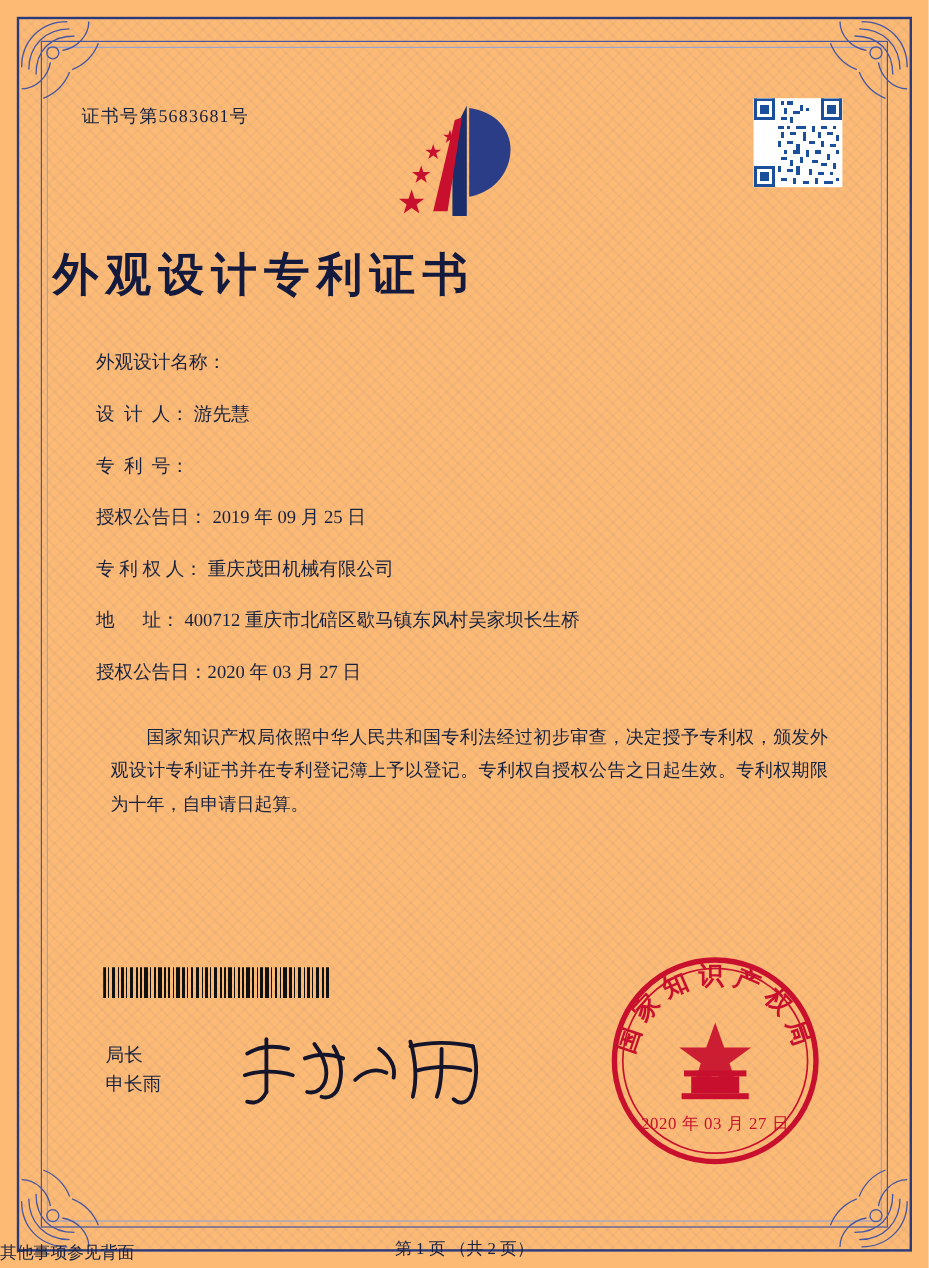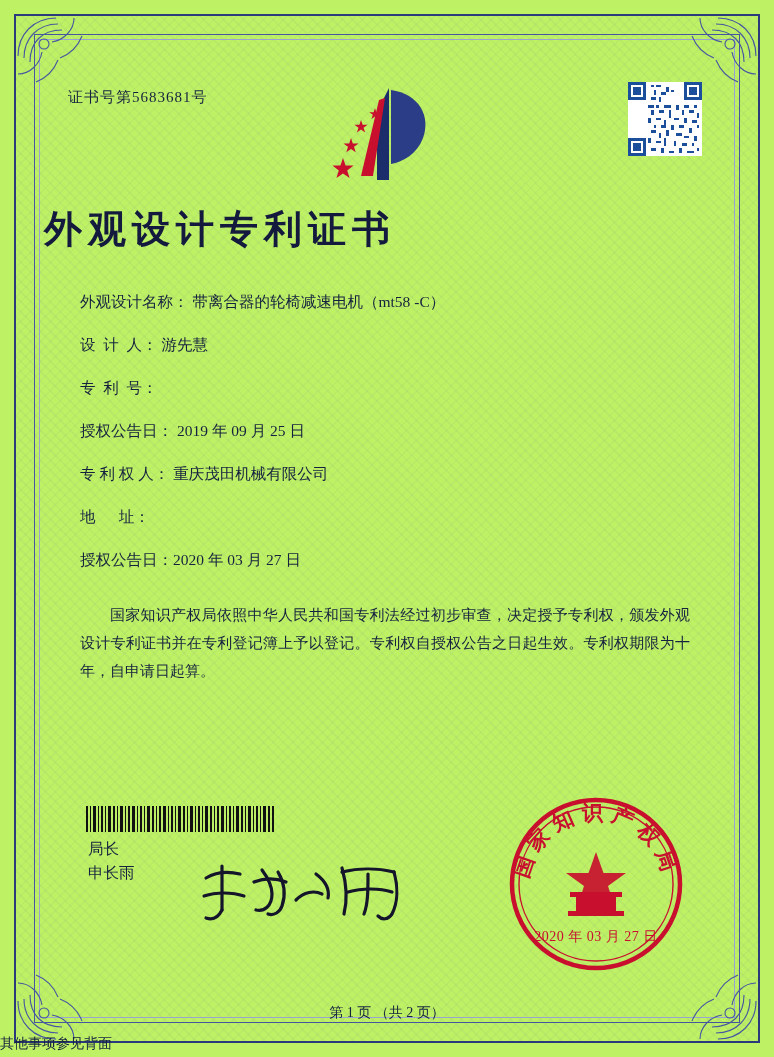--- a/index.html
+++ b/index.html
@@ -13,21 +13,21 @@
     position: relative;
     font-family: "Liberation Serif", "DejaVu Serif", serif;
     color: #1b1b3a;
     overflow: hidden;
   }
 
   
   .page {
     position: absolute;
     inset: 0;
-    background: #bef264;
+    background: #fdba74;
   }
   .frame-outer {
     position: absolute;
     left: 14px;
     top: 14px;
     right: 14px;
     bottom: 14px;
     border: 2px solid #2b3a7a;
     box-sizing: border-box;
   }
@@ -156,21 +156,21 @@
     position: absolute;
     left: 36px;
     right: 40px;
     top: 558px;
     font-size: 15px;
     line-height: 1.85;
     color: #16213f;
     text-align: justify;
   }
   .paragraphs p {
-    margin: 0 0 14px 0;
+    margin: 0 0 14px 12px;
     text-indent: 2em;
   }
 
   .barcode {
     position: absolute;
     left: 42px;
     top: 762px;
     width: 190px;
     height: 26px;
   }
@@ -189,38 +189,38 @@
     width: 152px;
     text-align: center;
     color: #c8102e;
     font-size: 14px;
     letter-spacing: 0.5px;
   }
 
   .director {
     position: absolute;
     left: 44px;
-    top: 793px;
+    top: 824px;
     font-size: 15.5px;
     line-height: 1.55;
     color: #16213f;
   }
   .signature {
     position: absolute;
     left: 148px;
     top: 812px;
     width: 240px;
     height: 70px;
   }
 
   .page-no {
     position: absolute;
     left: 0;
     right: 0;
-    top: 960px;
+    top: 988px;
     text-align: center;
     font-size: 14px;
     color: #16213f;
   }
 
   .footnote {
     position: absolute;
     left: 0;
     right: 0;
     bottom: 4px;
@@ -374,21 +374,20 @@
         <polygon points="48,28 49.4,32.2 53.8,32.2 50.2,34.8 51.6,39 48,36.4 44.4,39 45.8,34.8 42.2,32.2 46.6,32.2"></polygon>
       </g>
     </svg>
 
     <div class="title">外观设计专利证书</div>
 
     <div class="fields">
 
       <div class="field">
         <span class="lbl">外观设计名称：</span>
-        <span class="val">带离合器的轮椅减速电机（mt58 -C）</span>
       </div>
 
       <div class="field">
         <span class="lbl">设  计  人：</span>
         <span class="val">游先慧</span>
       </div>
 
       <div class="field">
         <span class="lbl">专  利  号：</span>
       </div>
@@ -398,20 +397,21 @@
         <span class="val">2019 年 09 月 25 日</span>
       </div>
 
       <div class="field">
         <span class="lbl">专 利 权 人：</span>
         <span class="val">重庆茂田机械有限公司</span>
       </div>
 
       <div class="field">
         <span class="lbl">地      址：</span>
+        <span class="val">400712 重庆市北碚区歇马镇东风村吴家坝长生桥</span>
       </div>
 
       <div class="field-row2">
         <span class="half first">
           <span class="lbl">授权公告日：</span>
           <span class="val">2020 年 03 月 27 日</span>
         </span>
       </div>
 
     </div>

